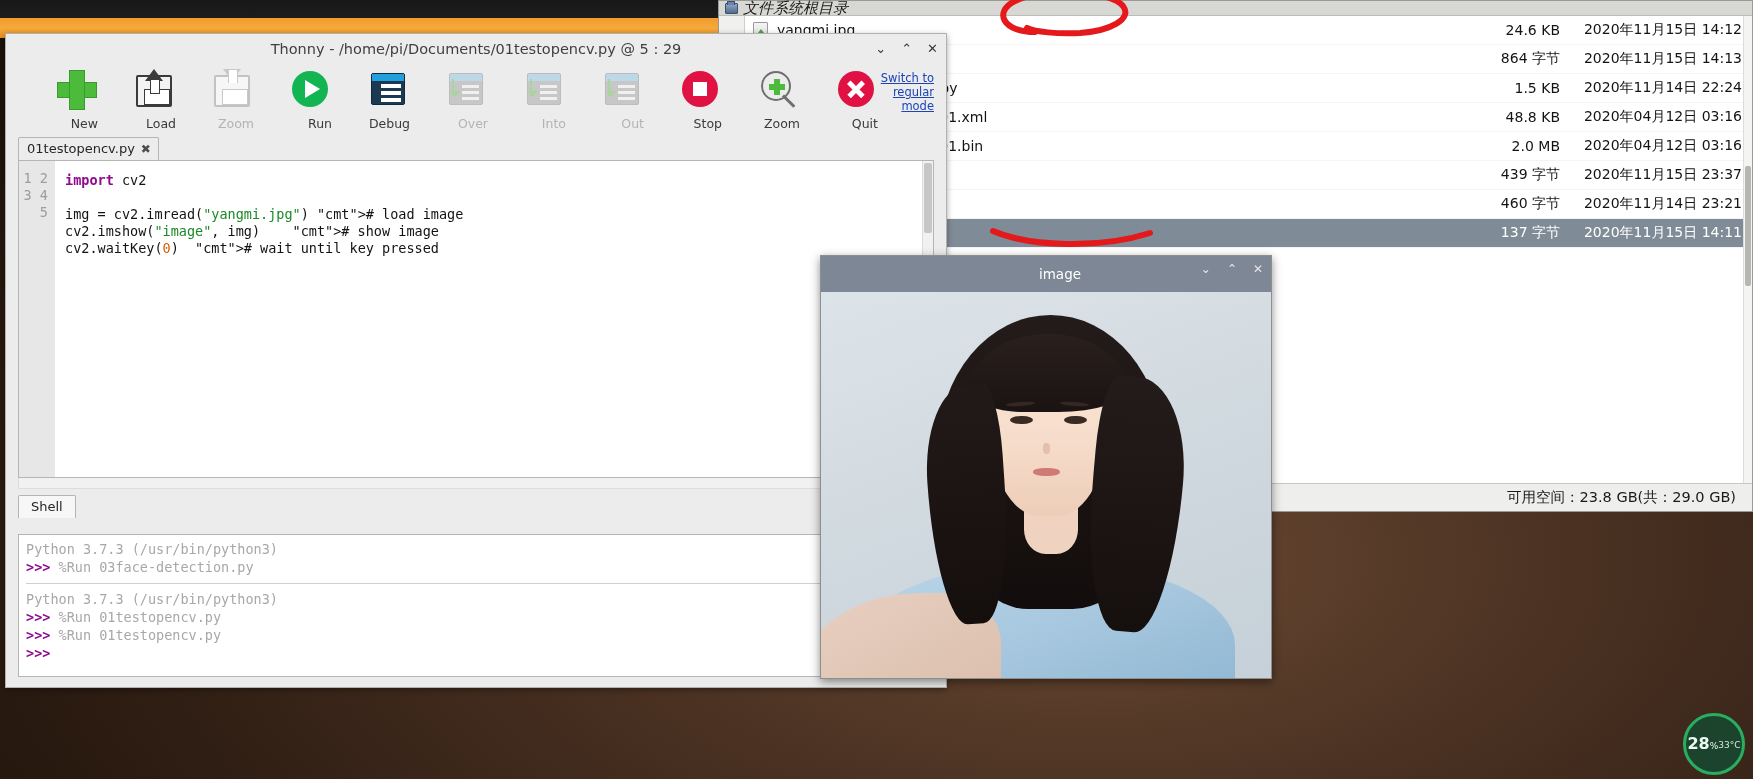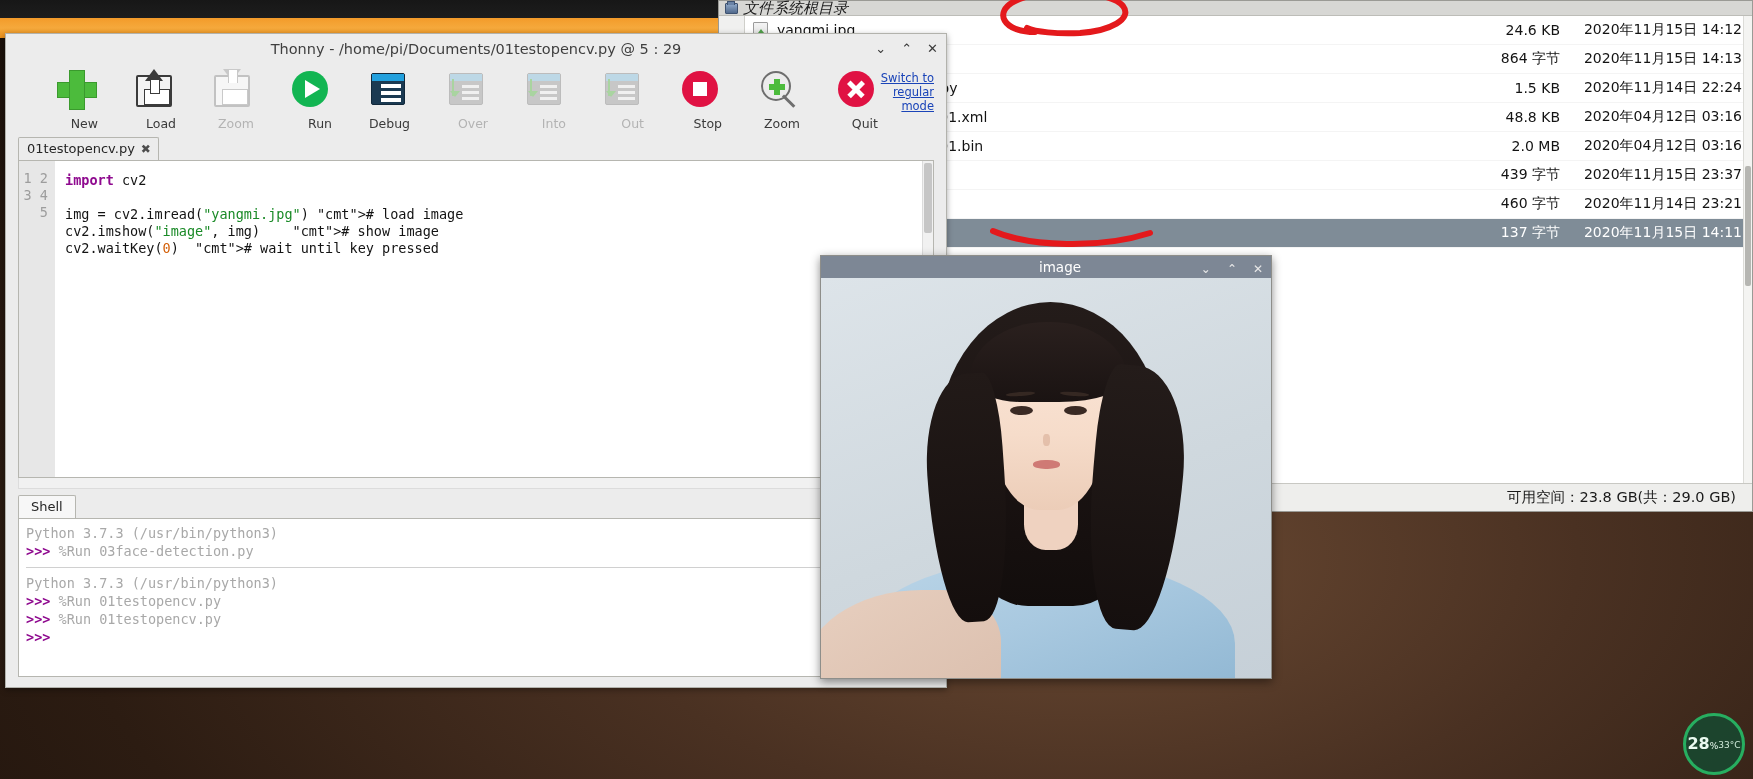--- a/index.html
+++ b/index.html
@@ -307,21 +307,21 @@
   #ed-vscroll {
     position:absolute; right:0; top:0; bottom:0; width:11px; background:#f1f1f1;
     border-left:1px solid #dcdcdc;
   }
   #ed-vscroll .thumb { position:absolute; left:1px; right:1px; top:2px; height:70px; background:#c6c6c6; border-radius:2px; }
   #ed-hscroll {
     height:11px; background:#f1f1f1; border:1px solid #dcdcdc; border-top:none;
   }
 
   
-  #shell-wrap { height: 198px; display: flex; flex-direction: column; padding: 4px 12px 10px 12px; }
+  #shell-wrap { height: 198px; display: flex; flex-direction: column; padding: 4px 12px 10px 12px; gap: 16px; }
   #shell-tabs { display: flex; height: 25px; align-items: flex-end; }
   .sh-tab {
     background: #f7f7f7; border: 1px solid #b6b6b0; border-bottom: none;
     padding: 3px 12px 4px 12px; font-size: 13px; color: #262626; border-radius: 2px 2px 0 0;
   }
   #shell-area {
     flex: 1; background: #fff; border: 1px solid #b6b6b0; position: relative;
     padding: 5px 0 0 7px; overflow: hidden;
     font-family: "DejaVu Sans Mono", "Liberation Mono", monospace;
     font-size: 13.5px; line-height: 18px;
@@ -336,21 +336,21 @@
 
   
   #imgwin {
     position: absolute; left: 820px; top: 255px;
     width: 452px; height: 424px;
     background: #f2f2f2; border: 1px solid #8e8e8a;
     box-shadow: 0 3px 9px rgba(0,0,0,.45);
     display: flex; flex-direction: column; z-index: 30;
   }
   #imgwin-title {
-    height: 22px; background: #7d8795; color: #fff;
+    height: 36px; background: #7d8795; color: #fff;
     display: flex; align-items: center; justify-content: center;
     font-size: 13.5px; position: relative; padding-left: 28px;
   }
   #imgwin-btns {
     position: absolute; right: 8px; top: 0; height: 26px;
     display: flex; align-items: center; gap: 16px; color: #e8e8e8; font-size: 12px;
   }
   #imgwin-canvas { flex: 1; position: relative; overflow: hidden; background: #cfd8de; }
 
   

